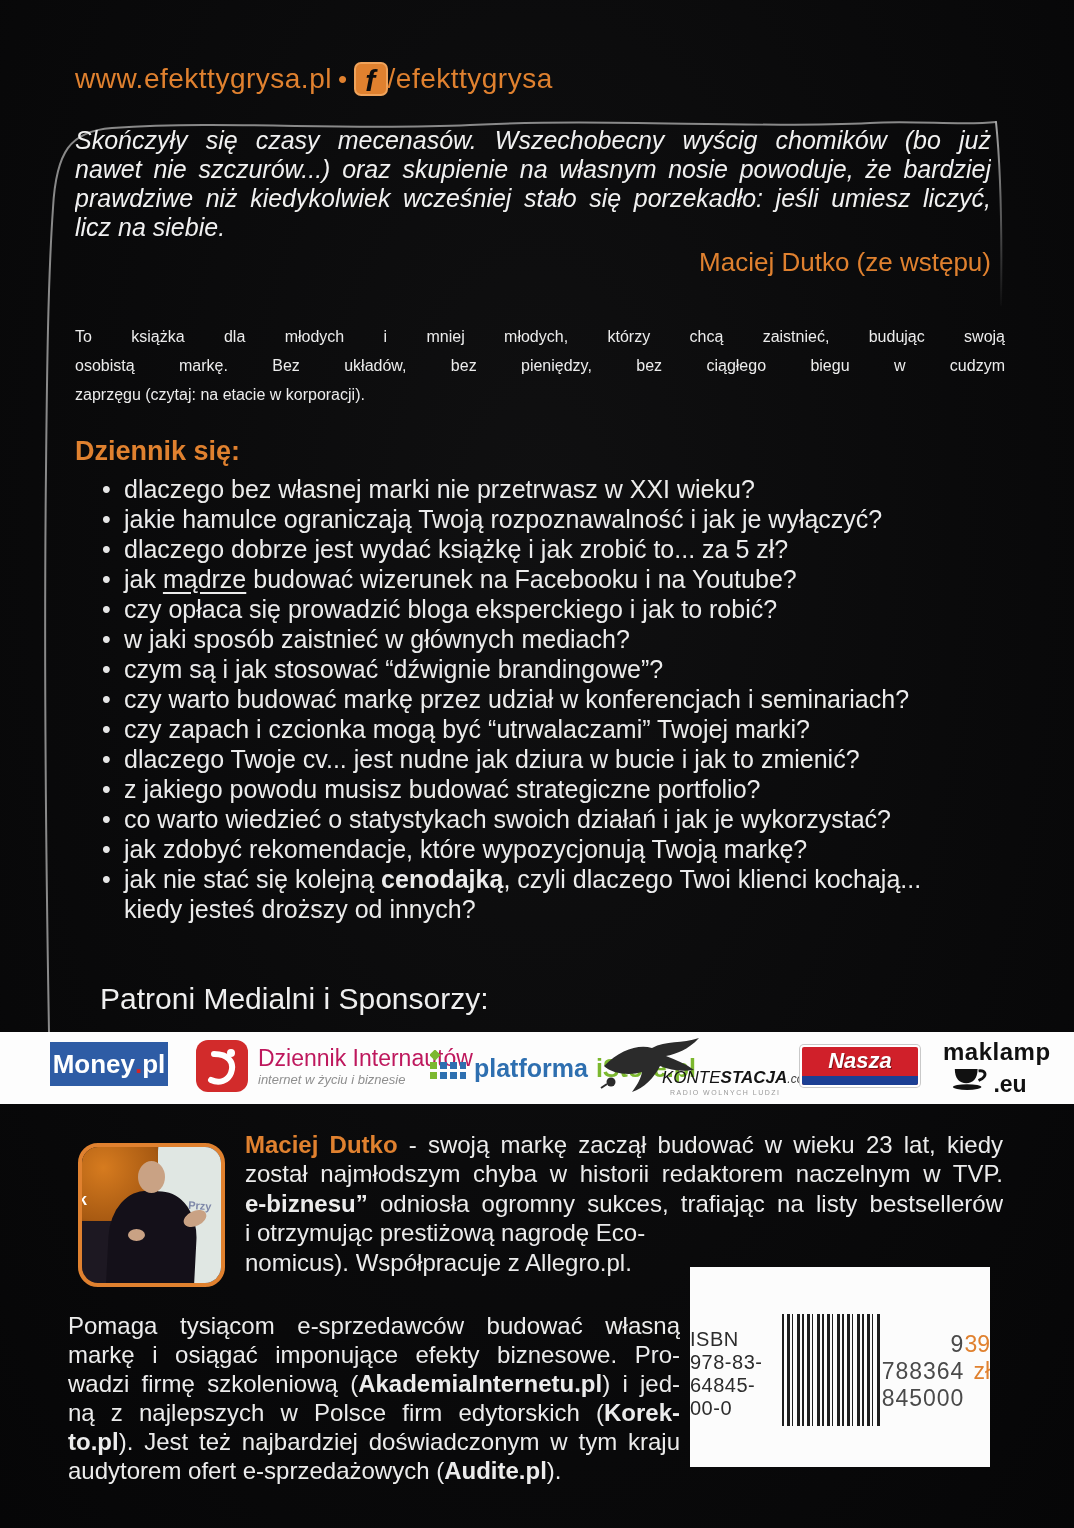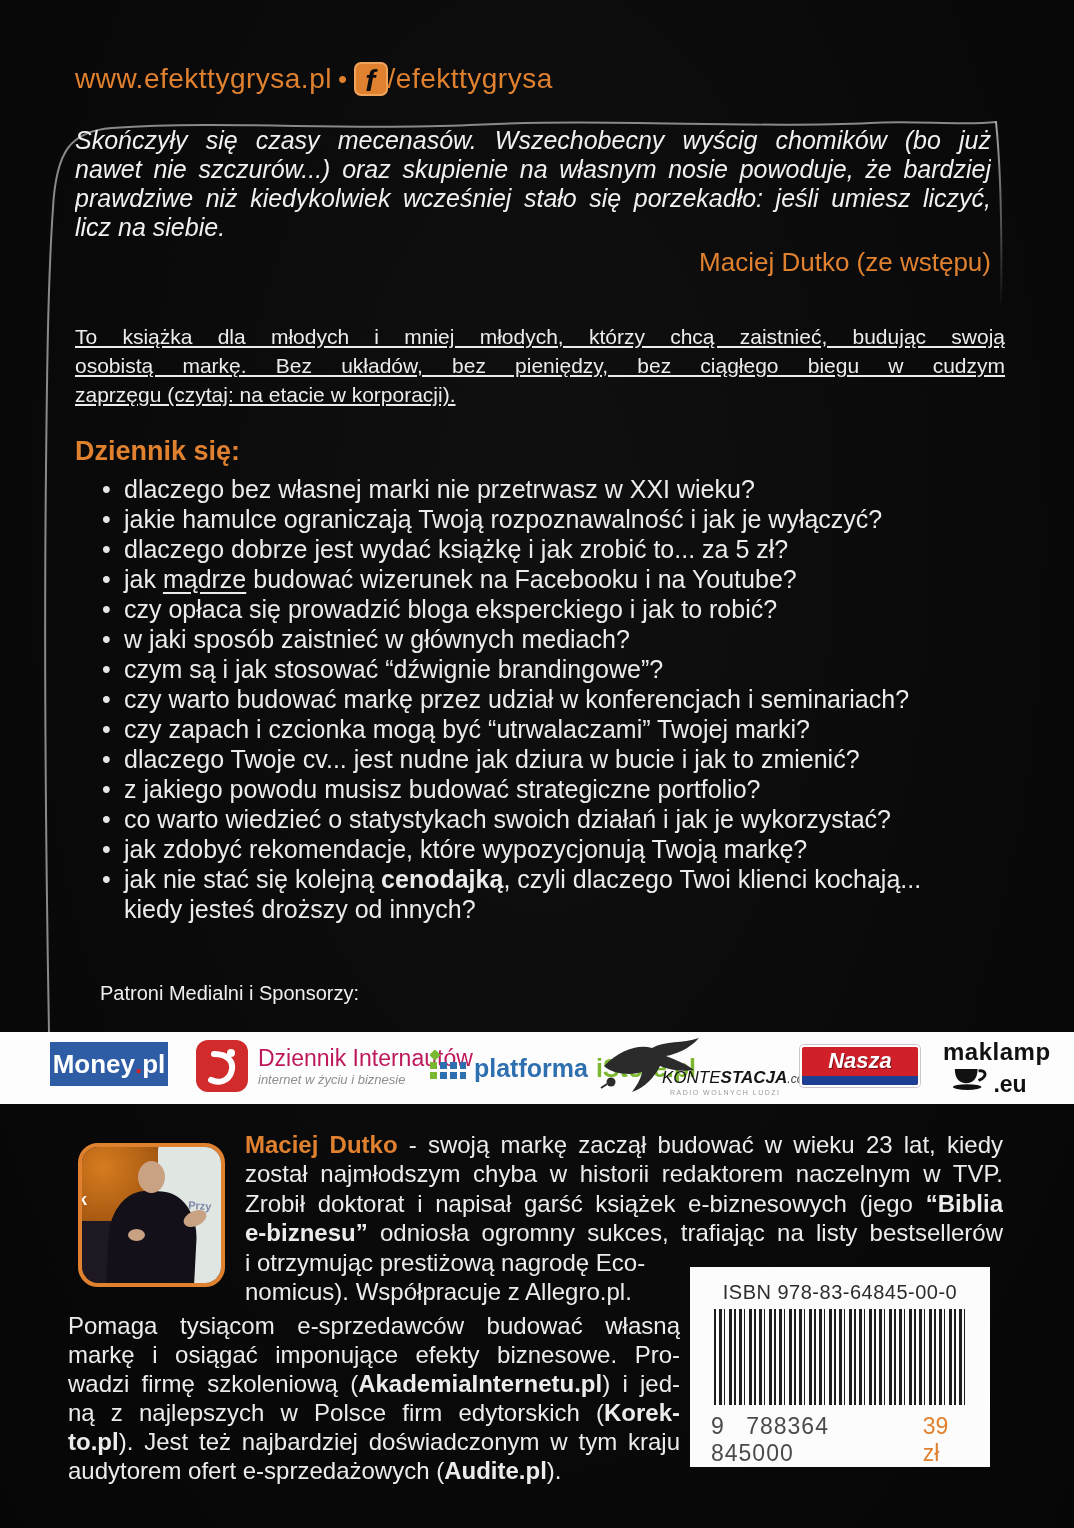--- a/index.html
+++ b/index.html
@@ -17,33 +17,33 @@
   .fb-icon span{font-weight:bold;font-size:30px;line-height:26px;color:#0c0c0d;font-style:italic;}
 
   
   .quote{position:absolute;left:75px;top:126px;width:916px;font-size:25px;line-height:29px;
          font-style:italic;color:#f1f1f1;}
   .jl{text-align:justify;text-align-last:justify;white-space:nowrap;overflow:hidden;}
   .ll{text-align:left;white-space:nowrap;overflow:hidden;}
   .attribution{margin-top:6px;text-align:right;color:#e0812f;font-style:normal;font-size:26px;}
 
   
-  .intro{position:absolute;left:75px;top:322px;width:930px;font-size:21px;line-height:29px;text-decoration:underline;}
+  .intro{position:absolute;left:75px;top:322px;width:930px;font-size:16px;line-height:29px;}
 
   .learn-heading{position:absolute;left:75px;top:436px;color:#e0812f;font-weight:bold;font-size:27px;}
 
   .bullets{position:absolute;left:100px;top:474px;width:908px;margin:0;padding:0;list-style:none;
            font-size:25px;line-height:30px;}
   .bullets li{position:relative;padding-left:24px;}
   .dot{position:absolute;left:2px;top:0;color:#e6e6e6;}
   .u{text-decoration:underline;text-underline-offset:4px;}
   .b{font-weight:bold;}
   .orange{color:#e0812f;font-weight:bold;}
 
-  .patroni{position:absolute;left:100px;top:982px;font-size:20px;color:#efefef;}
+  .patroni{position:absolute;left:100px;top:982px;font-size:30px;color:#efefef;}
 
   
   .band{position:absolute;left:0;top:1032px;width:1074px;height:72px;background:#fdfdfd;}
   .logo{position:absolute;}
   .money{left:50px;top:10px;width:118px;height:44px;background:#2e5ca5;display:flex;
          align-items:center;justify-content:center;color:#fff;font-size:26px;font-weight:bold;}
   .money .mdot{color:#d42424;}
   .dziennik{left:196px;top:8px;display:flex;gap:10px;align-items:center;}
   .dz-icon{width:52px;height:52px;border-radius:12px;background:#d22b2b;display:flex;
            align-items:center;justify-content:center;}
@@ -84,27 +84,27 @@
   .ph-head{position:absolute;left:56px;top:14px;width:27px;height:32px;background:#c9a284;border-radius:50%;}
   .ph-hand-r{position:absolute;right:14px;top:64px;width:24px;height:15px;background:#c9a284;
              border-radius:50%;transform:rotate(-25deg);}
   .ph-hand-l{position:absolute;left:46px;top:82px;width:17px;height:12px;background:#c9a284;border-radius:50%;}
 
   .bio-p1{position:absolute;left:245px;top:1130px;width:758px;font-size:24px;line-height:29.4px;}
   .bio-p2{position:absolute;left:68px;top:1311px;width:612px;font-size:24px;line-height:29px;}
 
   
   .isbn-box{position:absolute;left:690px;top:1267px;width:300px;height:200px;background:#fcfcfc;
-            display:flex;flex-direction:column;align-items:center;box-sizing:border-box;}
+            display:flex;flex-direction:row;align-items:center;box-sizing:border-box;}
   .isbn-label{margin-top:14px;font-size:20px;color:#2c2c2c;letter-spacing:.5px;}
   .barcode{margin-top:5px;width:252px;height:112px;
            background:repeating-linear-gradient(90deg,
              #1e1e1e 0 2px,#fcfcfc 2px 5px,#1e1e1e 5px 8px,#fcfcfc 8px 10px,
              #1e1e1e 10px 11px,#fcfcfc 11px 15px,#1e1e1e 15px 18px,#fcfcfc 18px 20px);}
-  .digits-row{width:258px;display:flex;justify-content:space-between;align-items:baseline;margin-top:8px;}
+  .digits-row{width:258px;display:flex;justify-content:space-between;align-items:baseline;margin-top:8px;text-align:right;}
   .digits{font-size:23px;color:#4a4a4a;word-spacing:14px;letter-spacing:1px;}
   .price{font-size:23px;color:#e0812f;font-weight:normal;}
 </style>
 </head>
 <body>
 
 <div class="page">
 
   <svg class="bubble" width="1074" height="1528" viewBox="0 0 1074 1528">
     <defs>
@@ -246,21 +246,20 @@
       </div>
     <div class="ph-body"></div>
     <div class="ph-head"></div>
     <div class="ph-hand-r"></div>
     <div class="ph-hand-l"></div>
   </div>
 
   <div class="bio-p1">
     <div class="jl"><span class="orange">Maciej Dutko</span><span> - swoją markę zaczął budować w wieku 23 lat, kiedy</span></div>
     <div class="jl">został najmłodszym chyba w historii redaktorem naczelnym w TVP.</div>
-    <div class="jl"><span>Zrobił doktorat i napisał garść książek e-biznesowych (jego </span><span class="b">“Biblia</span></div>
     <div class="jl"><span class="b">e-biznesu”</span><span> odniosła ogromny sukces, trafiając na listy bestsellerów</span></div>
     <div class="ll">i otrzymując prestiżową nagrodę Eco-</div>
     <div class="ll">nomicus). Współpracuje z Allegro.pl.</div>
   </div>
 
   <div class="bio-p2">
     <div class="jl">Pomaga tysiącom e-sprzedawców budować własną</div>
     <div class="jl">markę i osiągać imponujące efekty biznesowe. Pro-</div>
     <div class="jl"><span>wadzi firmę szkoleniową (</span><span class="b">AkademiaInternetu.pl</span><span>) i jed-</span></div>
     <div class="jl"><span>ną z najlepszych w Polsce firm edytorskich (</span><span class="b">Korek-</span></div>

